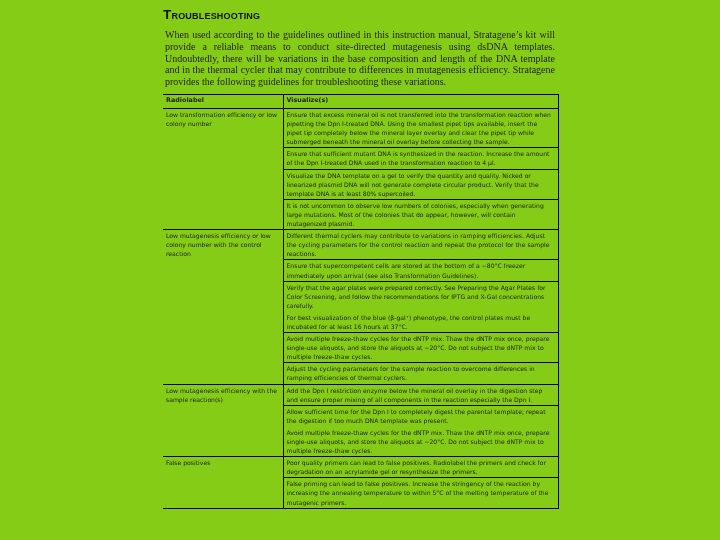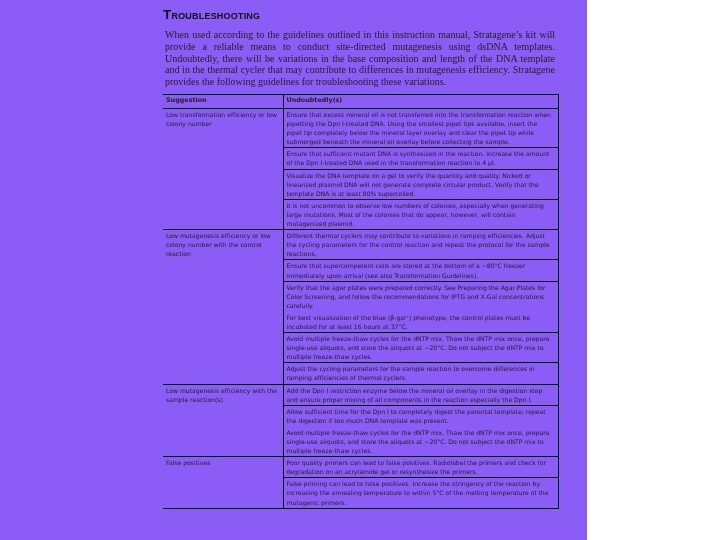--- a/index.html
+++ b/index.html
@@ -10,22 +10,22 @@
     body {
       width: 720px;
       height: 540px;
       position: relative;
       overflow: hidden;
       color: #111;
     }
     .page {
       position: absolute;
       left: 0; top: 0;
-      width: 587px; height: 540px;
-      background: #8b5cf6;
+      width: 720px; height: 540px;
+      background: #84cc16;
     }
     .title {
       position: absolute;
       left: 163px;
       top: 7px;
       font-family: "Liberation Sans", sans-serif;
       font-weight: bold;
       font-size: 13.5px;
       letter-spacing: 0.2px;
       color: #111;
@@ -99,22 +99,22 @@
   <h2 class="title">Troubleshooting</h2>
   <p class="intro">When used according to the guidelines outlined in this instruction manual, Stratagene’s kit will provide a reliable means to conduct site-directed mutagenesis using dsDNA templates. Undoubtedly, there will be variations in the base composition and length of the DNA template and in the thermal cycler that may contribute to differences in mutagenesis efficiency. Stratagene provides the following guidelines for troubleshooting these variations.</p>
 
   <table class="ts-table">
     <colgroup>
         <col class="c1">
         <col class="c2">
       </colgroup>
     <thead>
       <tr>
-        <th class="obs">Suggestion</th>
-        <th class="sug">Undoubtedly(s)</th>
+        <th class="obs">Radiolabel</th>
+        <th class="sug">Visualize(s)</th>
       </tr>
     </thead>
     <tbody id="tbody">
         <tr class="group-start">
           <td class="obs" rowspan="4">Low transformation efficiency or low colony number</td>
           <td class="sug">
             <span class="para">Ensure that excess mineral oil is not transferred into the transformation reaction when pipetting the Dpn I-treated DNA. Using the smallest pipet tips available, insert the pipet tip completely below the mineral layer overlay and clear the pipet tip while submerged beneath the mineral oil overlay before collecting the sample.</span>
           </td>
         </tr>
         <tr>

